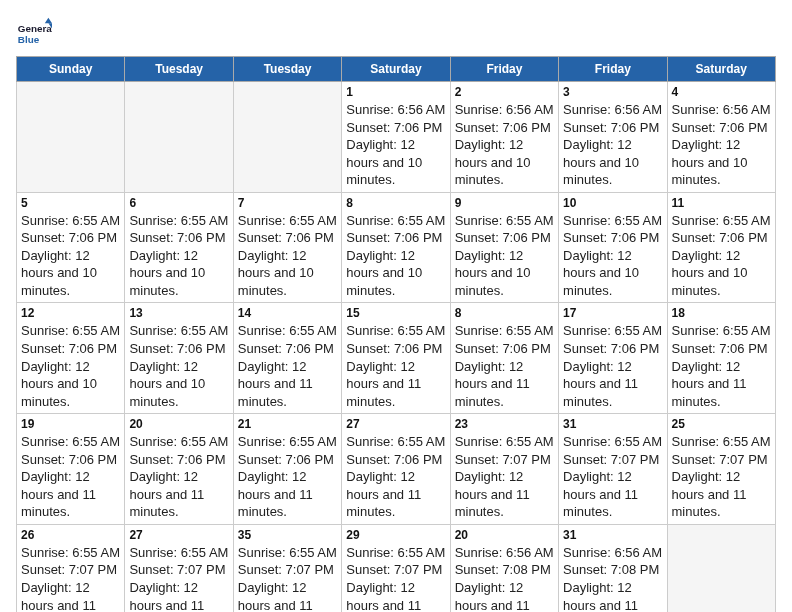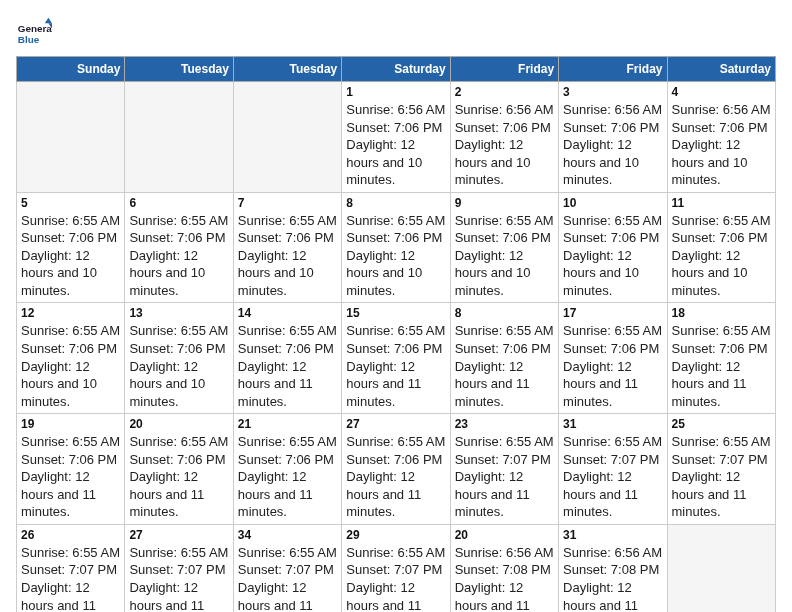--- a/index.html
+++ b/index.html
@@ -40,21 +40,21 @@
     .calendar {
       width: 100%;
       border-collapse: collapse;
       table-layout: fixed;
       font-size: 10px;
     }
     .calendar th {
       background: #2563a8;
       color: #fff;
       padding: 5px 4px;
-      text-align: right;
+      text-align: center;
       font-size: 12px;
       font-weight: bold;
       border: 1px solid #aaa;
     }
     .calendar td {
       border: 1px solid #ccc;
       padding: 3px 4px;
       vertical-align: top;
       width: 14.28%;
       height: 85px;
@@ -221,21 +221,21 @@
       <tr>
         <td>
           <span class="day-num">26</span>
           <div class="cell-text">Sunrise: 6:55 AM<br>Sunset: 7:07 PM<br>Daylight: 12 hours and 11 minutes.</div>
         </td>
         <td>
           <span class="day-num">27</span>
           <div class="cell-text">Sunrise: 6:55 AM<br>Sunset: 7:07 PM<br>Daylight: 12 hours and 11 minutes.</div>
         </td>
         <td>
-          <span class="day-num">34</span>
+          <span class="day-num">35</span>
           <div class="cell-text">Sunrise: 6:55 AM<br>Sunset: 7:07 PM<br>Daylight: 12 hours and 11 minutes.</div>
         </td>
         <td>
           <span class="day-num">29</span>
           <div class="cell-text">Sunrise: 6:55 AM<br>Sunset: 7:07 PM<br>Daylight: 12 hours and 11 minutes.</div>
         </td>
         <td>
           <span class="day-num">20</span>
           <div class="cell-text">Sunrise: 6:56 AM<br>Sunset: 7:08 PM<br>Daylight: 12 hours and 11 minutes.</div>
         </td>

